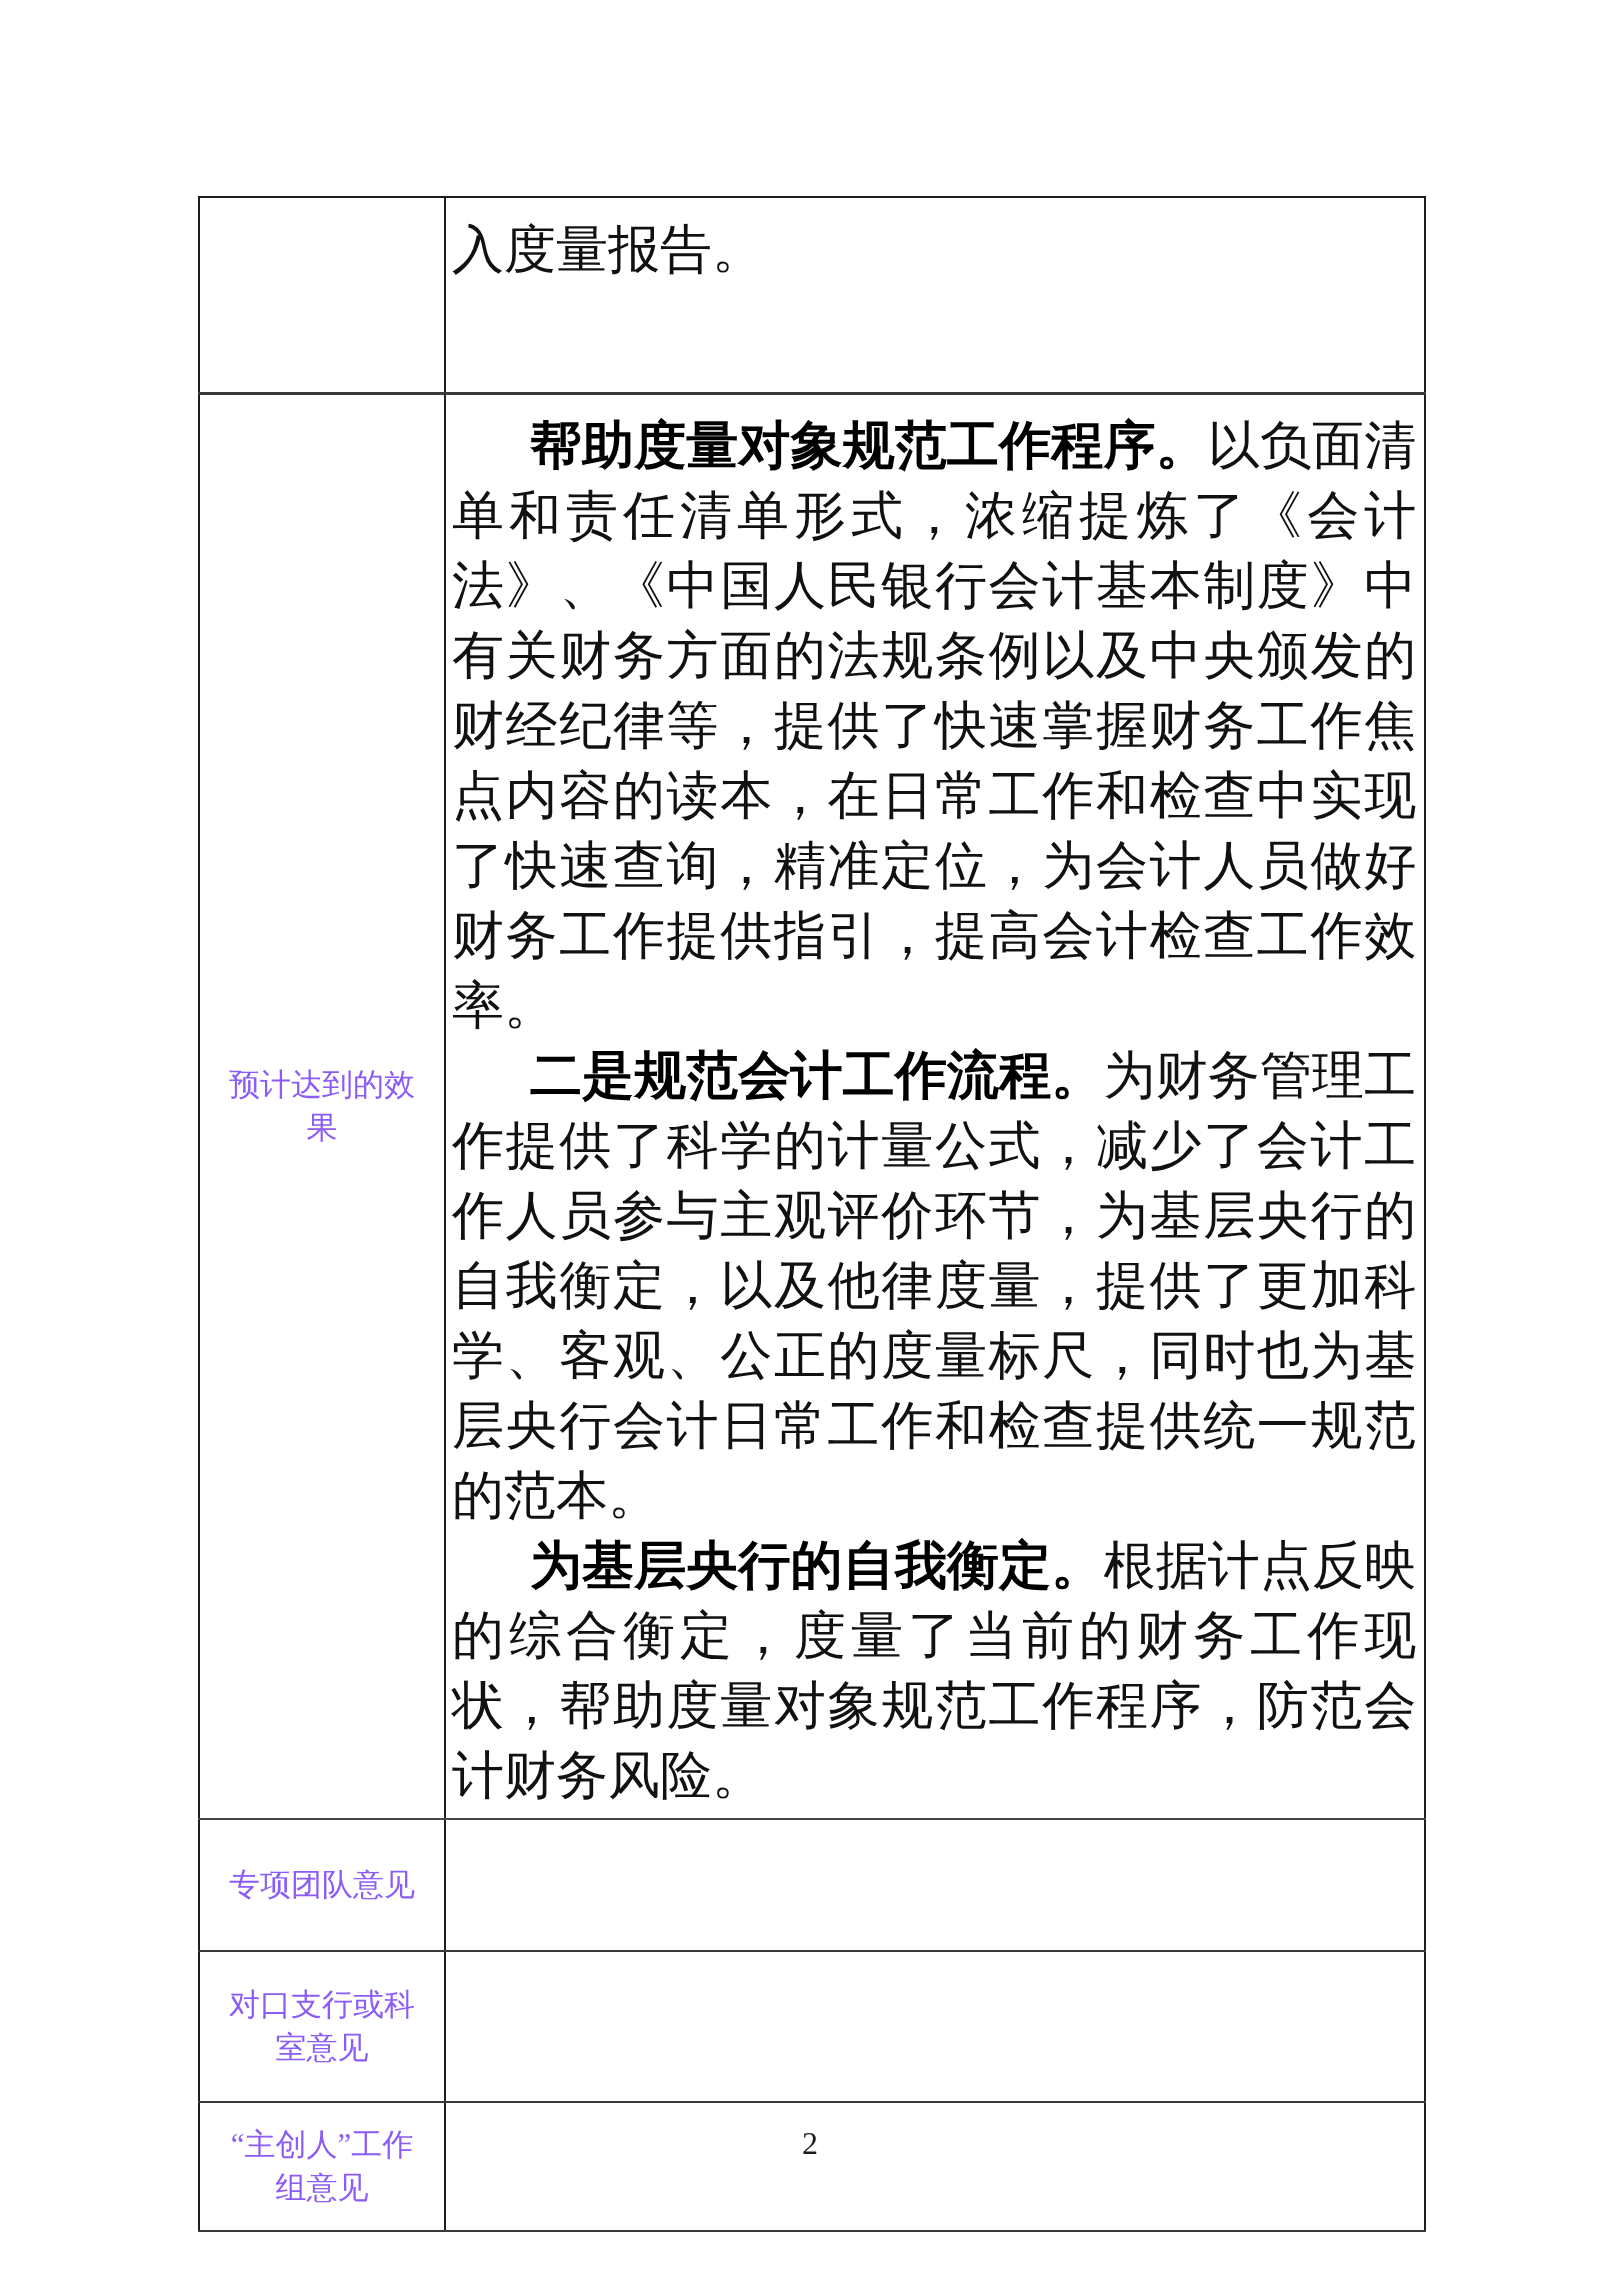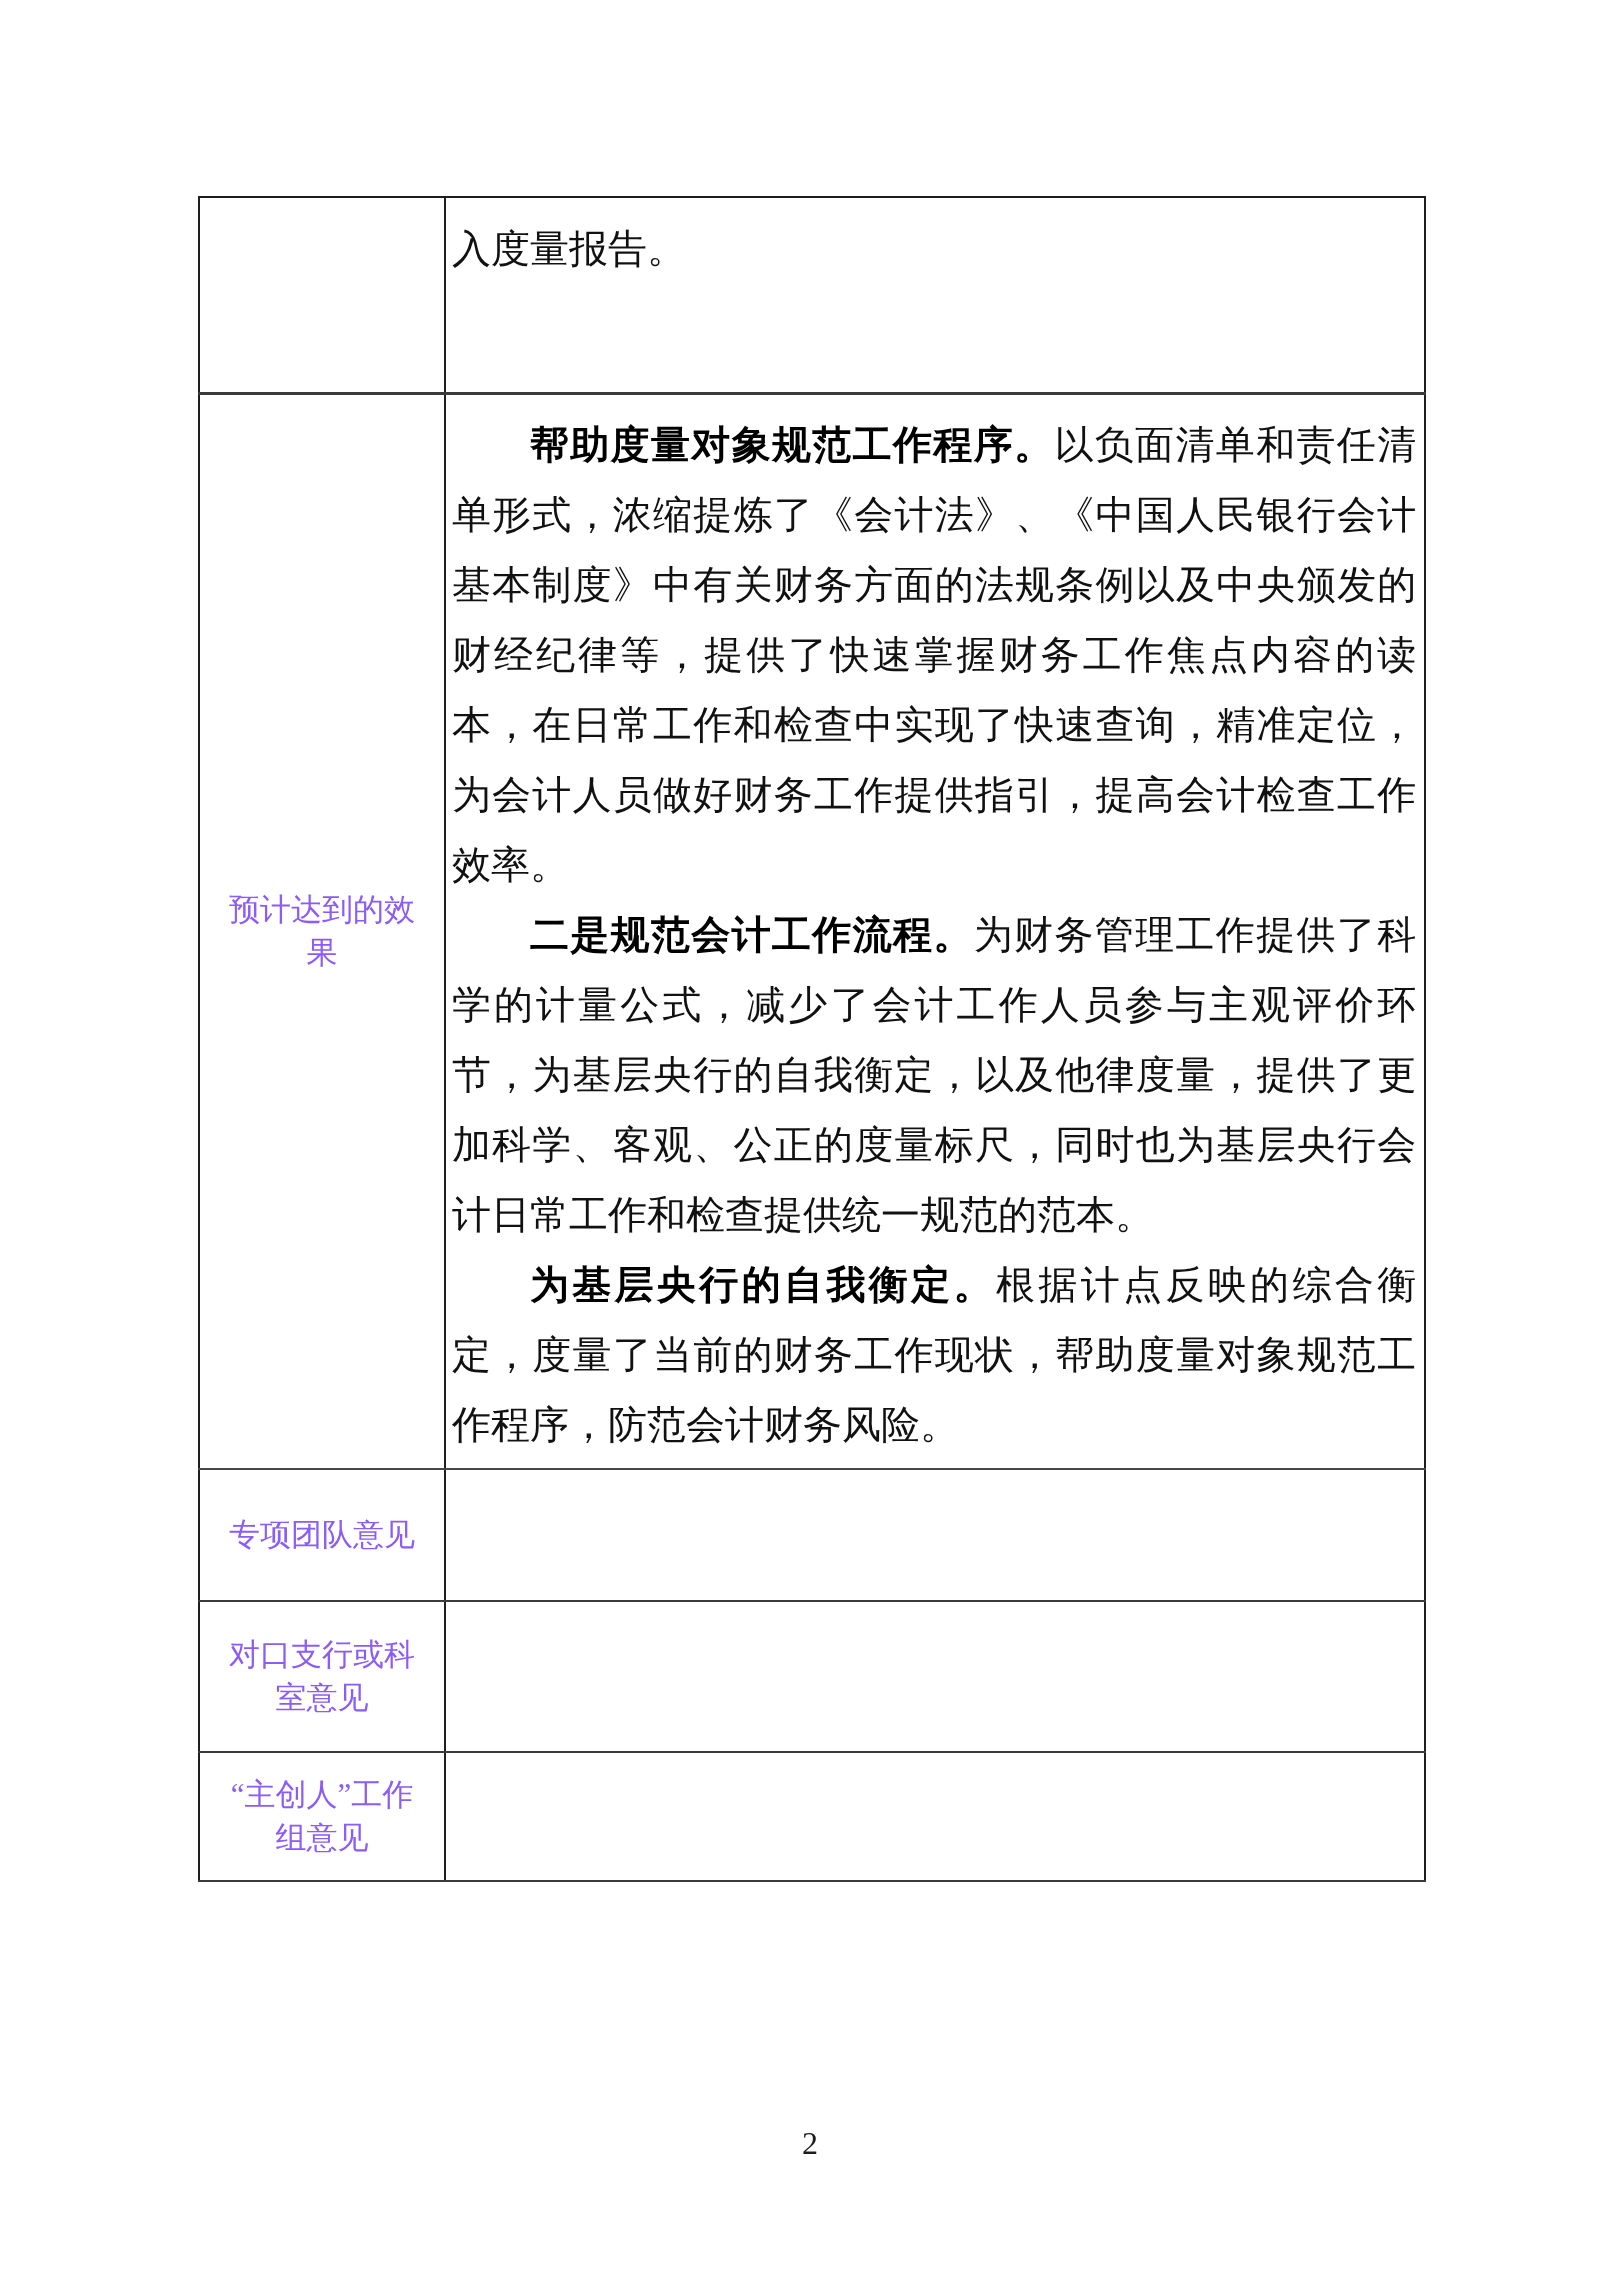--- a/index.html
+++ b/index.html
@@ -42,21 +42,21 @@
     font-family: "Liberation Serif", "DejaVu Serif", serif;
     font-size: 31px;
     line-height: 43px;
     color: #8b5cf6;
     text-align: center;
     vertical-align: middle;
     white-space: pre-line;
     padding: 3.9px 7.8px;
   }
   td.content-cell {
-    font-size: 39px;
+    font-size: 52px;
     line-height: 70px;
     color: #111111;
     vertical-align: top;
     text-align: justify;
     padding: 11.8px 7.8px 7.8px 5.9px;
   }
   td.content-cell.first {
     padding-top: 15.7px;
   }
   td.content-cell p {

